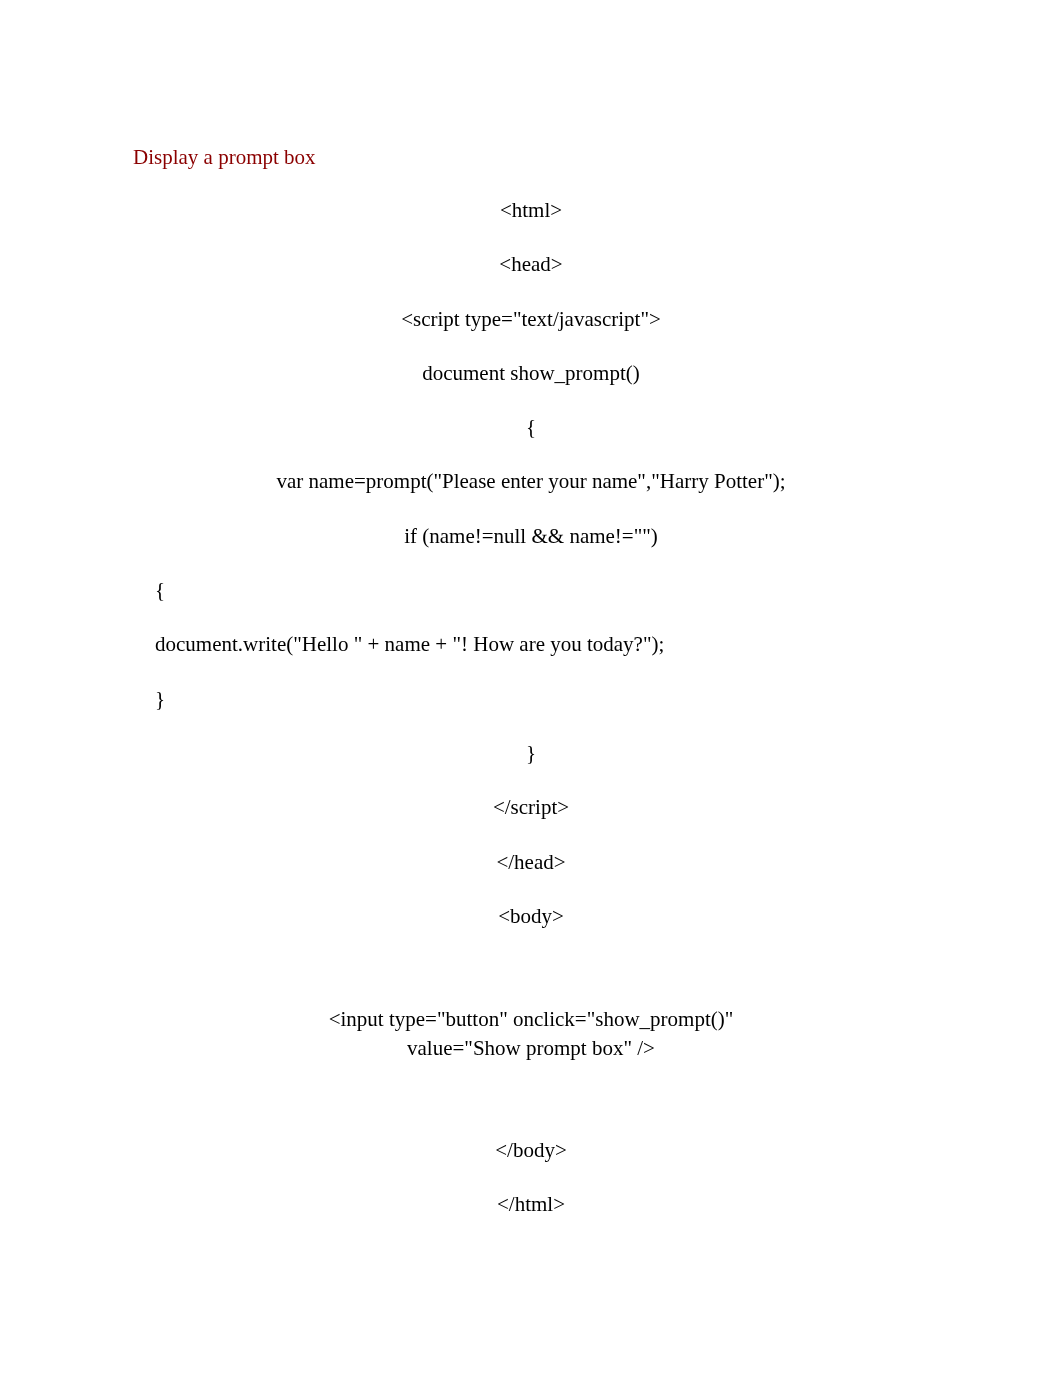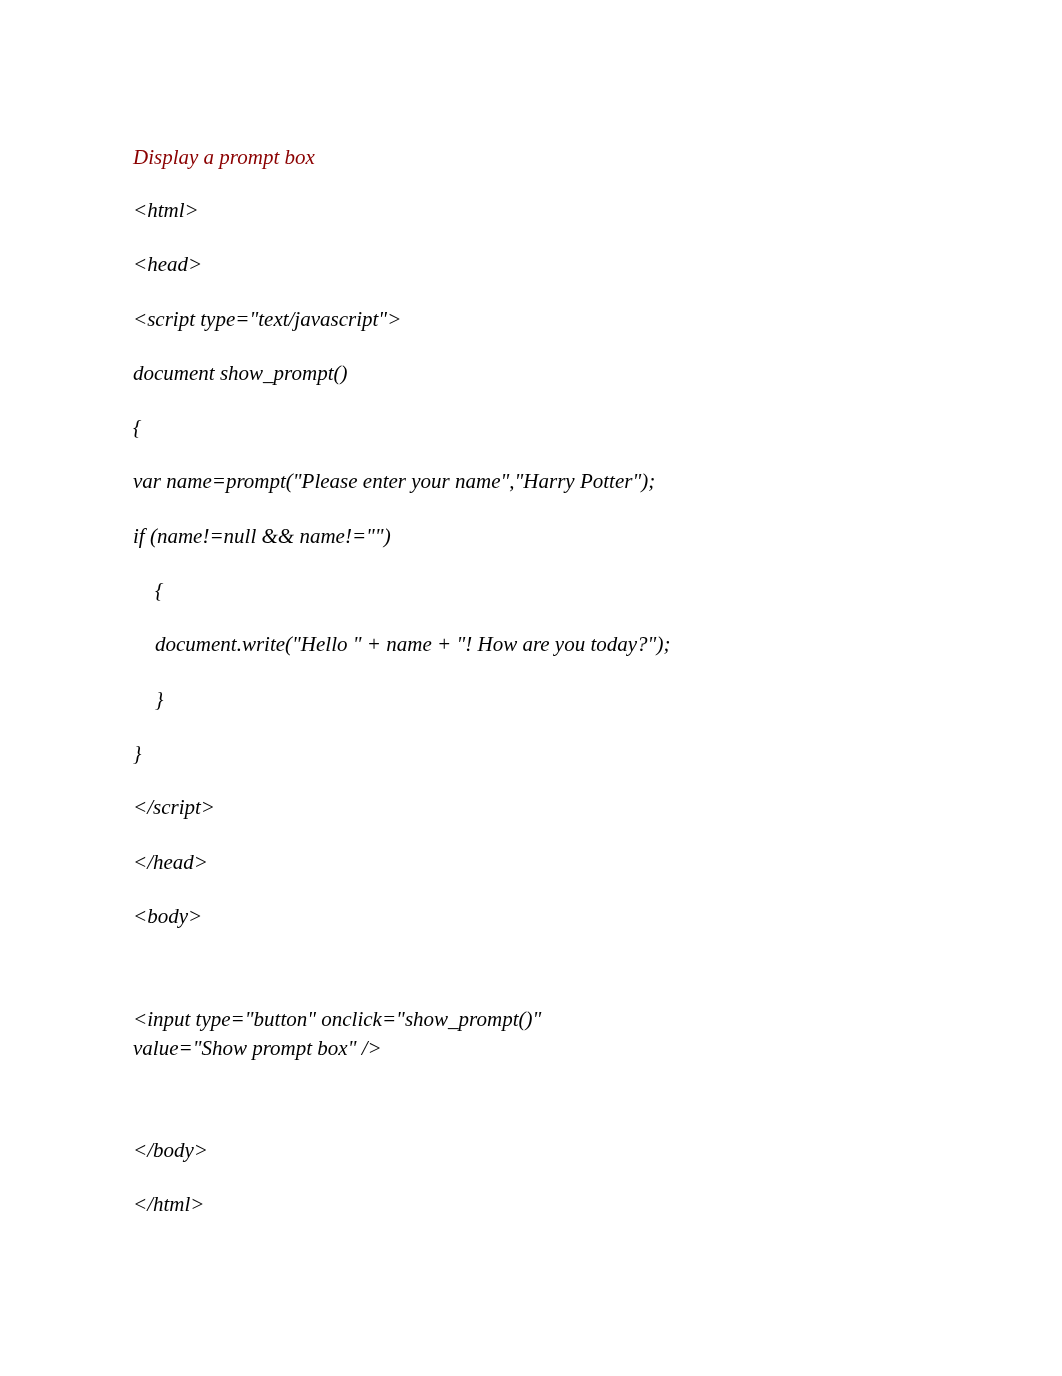--- a/index.html
+++ b/index.html
@@ -1,37 +1,37 @@
 <!DOCTYPE html>
 <html><head>
   <meta charset="utf-8">
   <style>
     * {
       margin: 0;
       padding: 0;
       box-sizing: border-box;
-      font-style: italic;
     }
     body {
       background: #ffffff;
       font-family: "Times New Roman", Times, serif;
       font-size: 21px;
       color: #000000;
       width: 1062px;
       height: 1376px;
       padding: 145px 133px 0 133px;
     }
     .title {
       color: #8b0000;
       font-size: 21px;
       margin-bottom: 27px;
     }
     .code-line {
       margin-bottom: 27px;
       line-height: 1.3;
+      text-align: center;
     }
     .code-line-indent {
       margin-bottom: 27px;
       padding-left: 22px;
       line-height: 1.3;
     }
     .gap {
       height: 48px;
     }
     .multiline {

